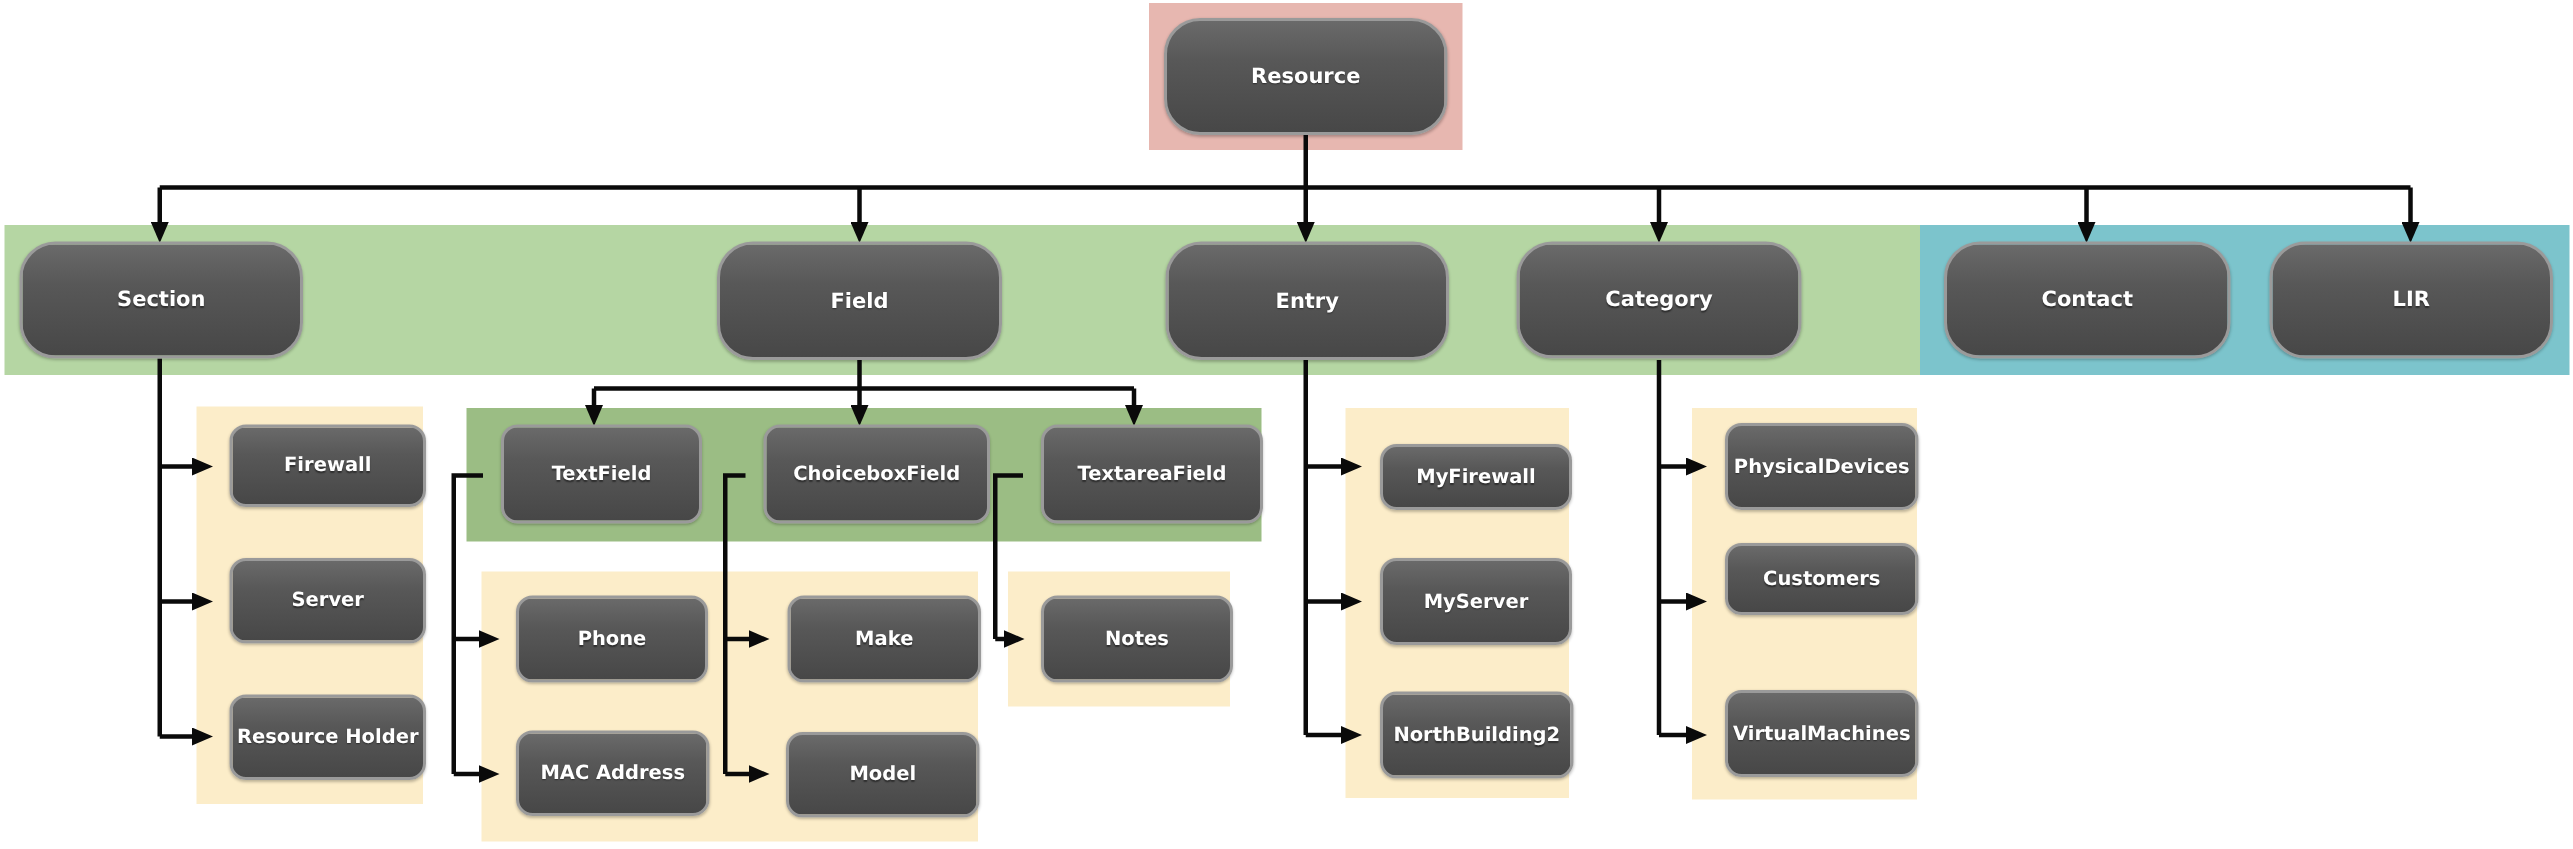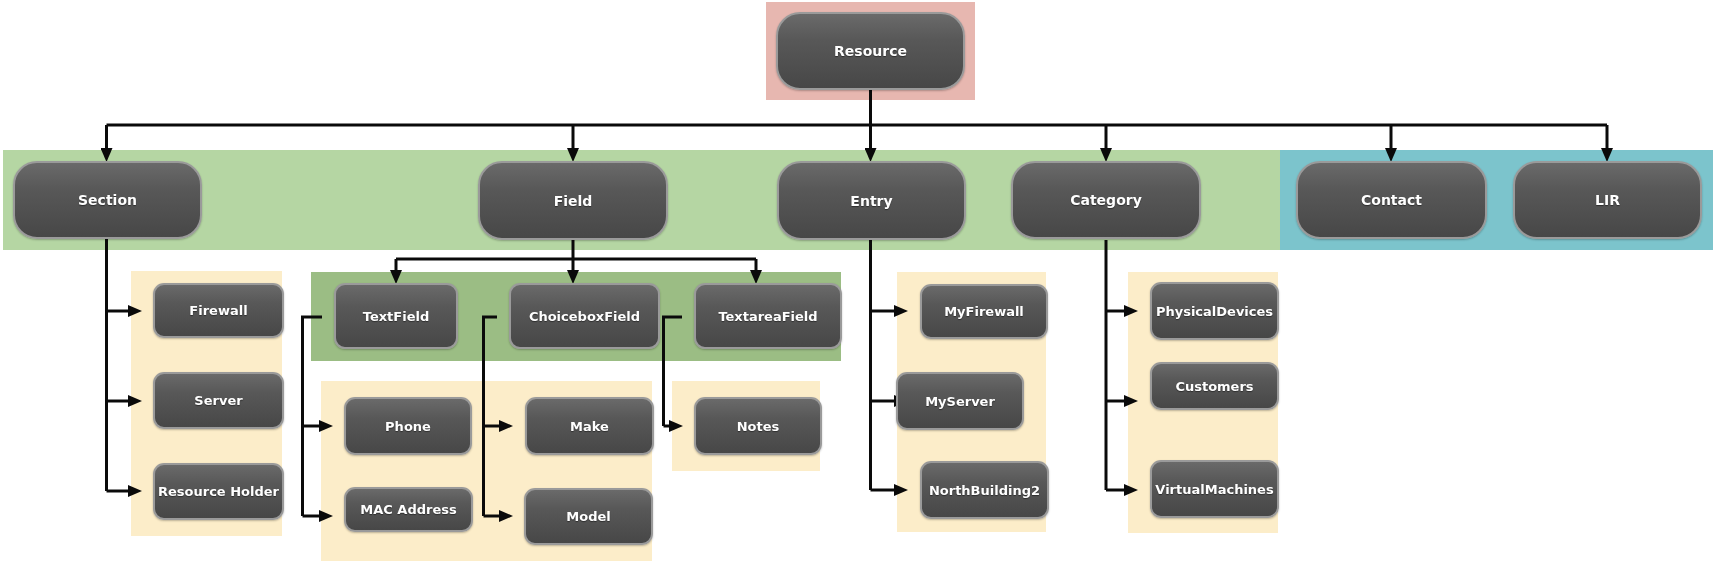--- a/index.html
+++ b/index.html
@@ -97,31 +97,31 @@
   <div class="node" style="left:478px;top:161px;width:190px;height:79px">Field</div>
   <div class="node" style="left:777px;top:161px;width:189px;height:79px">Entry</div>
   <div class="node" style="left:1011px;top:161px;width:190px;height:78px">Category</div>
   <div class="node" style="left:1296px;top:161px;width:191px;height:78px">Contact</div>
   <div class="node" style="left:1513px;top:161px;width:189px;height:78px">LIR</div>
 
   <div class="node sm" style="left:141px;top:283px;width:131px;height:55px">Firewall</div>
   <div class="node sm" style="left:141px;top:372px;width:131px;height:57px">Server</div>
   <div class="node sm" style="left:141px;top:463px;width:131px;height:57px">Resource Holder</div>
 
-  <div class="node sm" style="left:322px;top:283px;width:124px;height:66px">TextField</div>
+  <div class="node sm" style="left:322px;top:283px;width:134px;height:66px">TextField</div>
   <div class="node sm" style="left:497px;top:283px;width:151px;height:66px">ChoiceboxField</div>
   <div class="node sm" style="left:682px;top:283px;width:148px;height:66px">TextareaField</div>
 
   <div class="node sm" style="left:332px;top:397px;width:128px;height:58px">Phone</div>
-  <div class="node sm" style="left:332px;top:487px;width:129px;height:45px">MAC Address</div>
+  <div class="node sm" style="left:332px;top:487px;width:129px;height:57px">MAC Address</div>
   <div class="node sm" style="left:513px;top:397px;width:129px;height:58px">Make</div>
   <div class="node sm" style="left:512px;top:488px;width:129px;height:57px">Model</div>
   <div class="node sm" style="left:682px;top:397px;width:128px;height:58px">Notes</div>
 
-  <div class="node sm" style="left:908px;top:284px;width:128px;height:55px">MyFirewall</div>
-  <div class="node sm" style="left:884px;top:372px;width:128px;height:58px">MyServer</div>
+  <div class="node sm" style="left:908px;top:296px;width:128px;height:44px">MyFirewall</div>
+  <div class="node sm" style="left:908px;top:372px;width:128px;height:58px">MyServer</div>
   <div class="node sm" style="left:908px;top:461px;width:129px;height:58px">NorthBuilding2</div>
 
   <div class="node sm" style="left:1138px;top:282px;width:129px;height:58px">PhysicalDevices</div>
   <div class="node sm" style="left:1138px;top:362px;width:129px;height:48px">Customers</div>
   <div class="node sm" style="left:1138px;top:460px;width:129px;height:58px">VirtualMachines</div>
 
 </div>
 
 </body></html>

